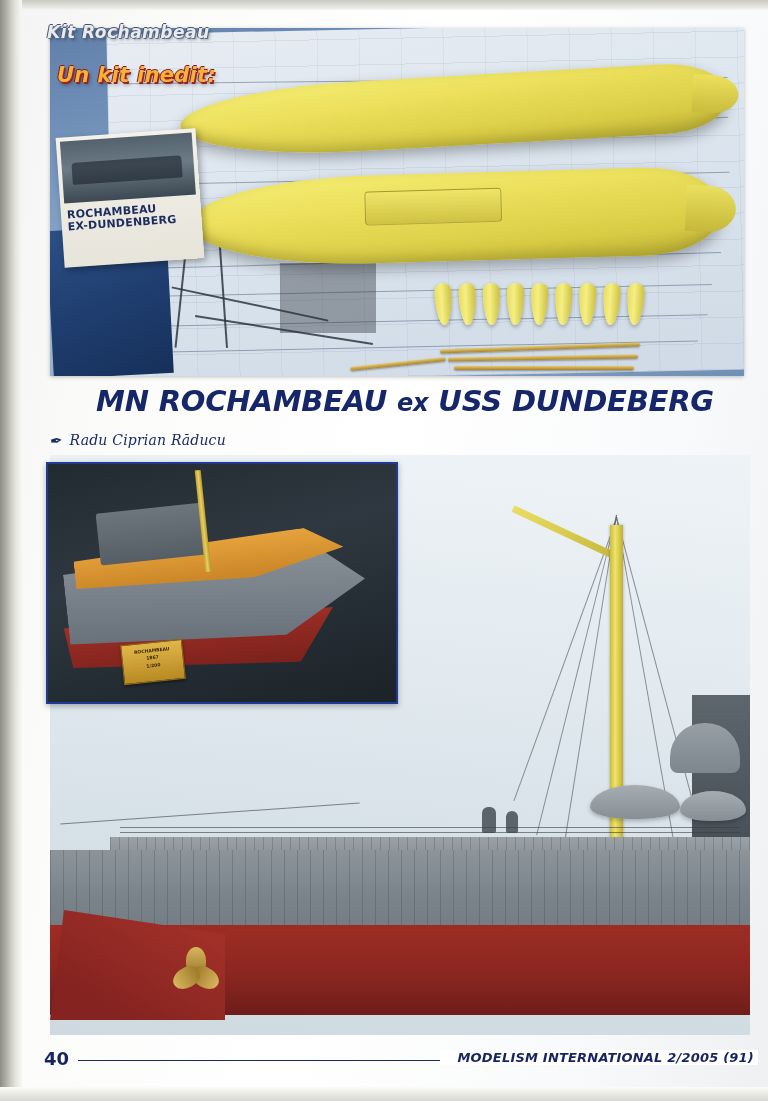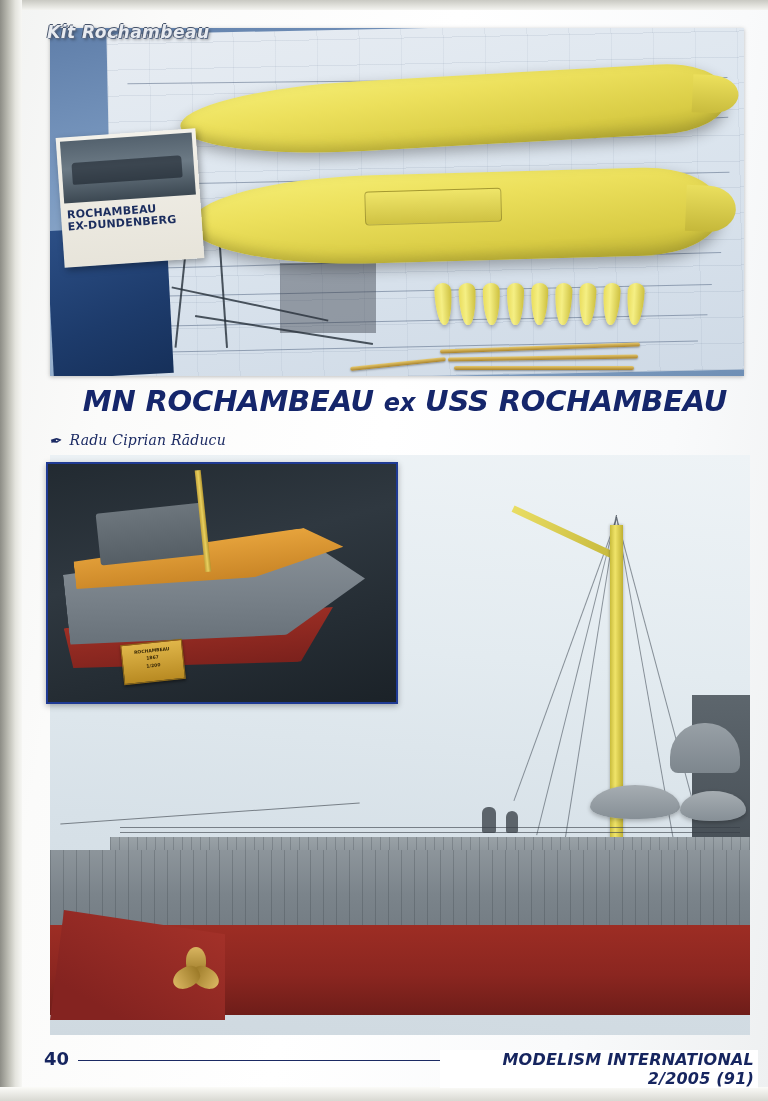--- a/index.html
+++ b/index.html
@@ -504,21 +504,21 @@
     color: #16255f;
   }
   .footer-text {
     position: absolute;
     left: 440px; top: 1050px;
     width: 310px;
     text-align: right;
     font-family: "DejaVu Sans", sans-serif;
     font-weight: bold;
     font-style: italic;
-    font-size: 16px;
+    font-size: 13px;
     letter-spacing: 0.2px;
     color: #16255f;
     background: #ffffff;
     padding: 0 4px;
   }
 </style>
 </head>
 <body>
 
 <div class="page">
@@ -575,25 +575,26 @@
     <div class="pt-inset">
       <div class="ins-photo"></div>
       <div class="ins-title">
         <div>ROCHAMBEAU</div>
         <div>EX-DUNDENBERG</div>
       </div>
     </div>
   </div>
 
   <div class="running-head">Kit Rochambeau</div>
+  <div class="kicker">Un kit inedit:</div>
 
   <div class="headline">
     <span>MN ROCHAMBEAU</span>
     <span class="small">ex</span>
-    <span>USS ROCHAMBEAU</span>
+    <span>USS DUNDEBERG</span>
   </div>
 
   <div class="byline">
     <span class="quill">✒</span>
     <span class="name">Radu Ciprian Răducu</span>
   </div>
 
   <div class="photo-main">
     <div class="pm-sky"></div>
 

